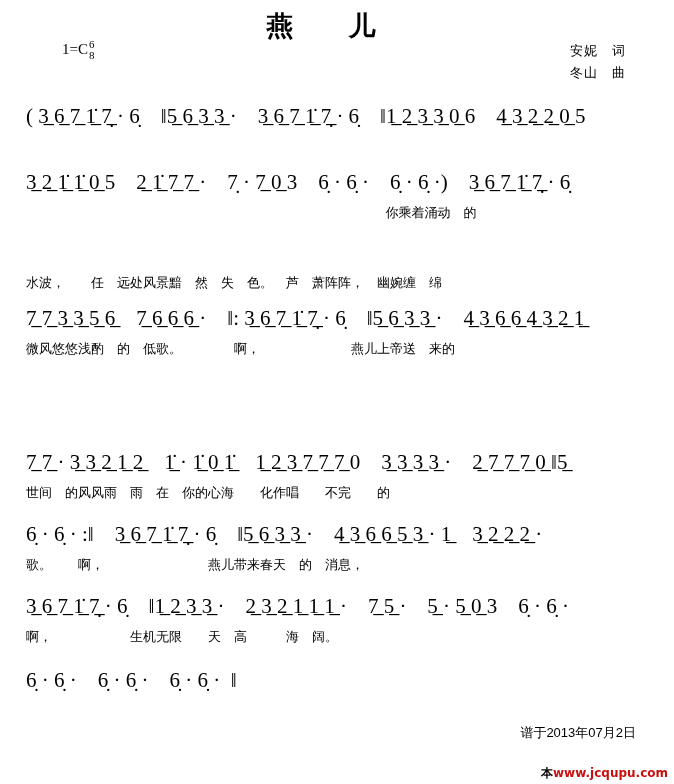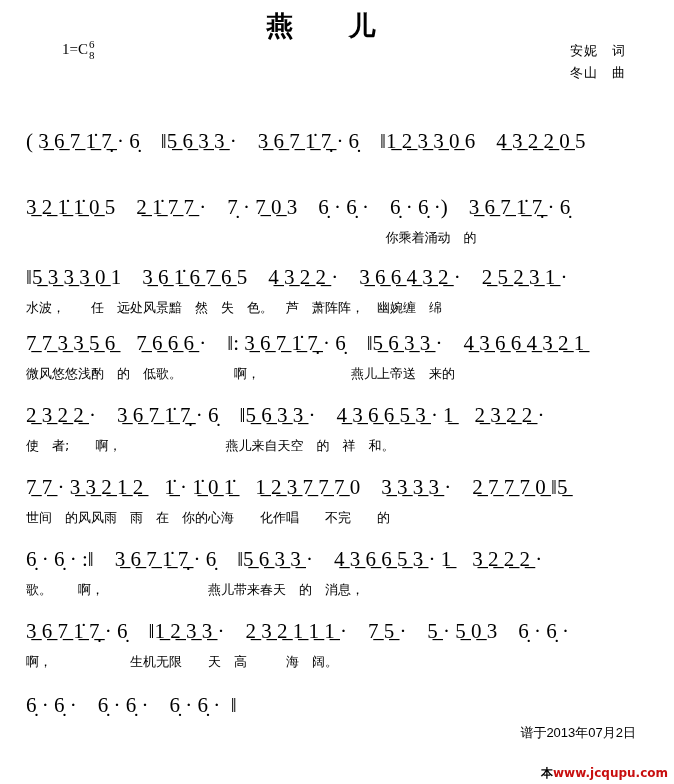--- a/index.html
+++ b/index.html
@@ -70,21 +70,20 @@
     font-size: 13px;
     font-weight: bold;
     letter-spacing: 0.5px;
   }
   
   .row {
     position: absolute;
     left: 26px;
     width: 624px;
     height: 62px;
-    margin-top: 25px;
   }
   .notes {
     position: absolute;
     top: 0;
     left: 0;
     width: 624px;
     height: 34px;
     font-family: "Liberation Serif", serif;
     font-size: 21px;
     white-space: pre;
@@ -137,33 +136,28 @@
     <div class="notes">( 3̲ 6̲ 7̲ 1̲̇ 7̣̲ · 6̣    ǁ5̲ 6̲ 3̲ 3̲ ·    3̲ 6̲ 7̲ 1̲̇ 7̣̲ · 6̣    ǁ1̲ 2̲ 3̲ 3̲ 0̲ 6    4̲ 3̲ 2̲ 2̲ 0̲ 5</div>
     <div class="lyr"></div>
   </div>
 
   <div class="row" style="top:170px">
     <div class="notes">3̲ 2̲ 1̲̇ 1̲̇ 0̲ 5    2̲ 1̲̇ 7̲ 7̲ ·    7̣ · 7̲ 0̲ 3    6̣ · 6̣ ·    6̣ · 6̣ ·)    3̲ 6̲ 7̲ 1̲̇ 7̣̲ · 6̣</div>
     <div class="lyr">                                                                                       你乘着涌动　的</div>
   </div>
 
   <div class="row" style="top:240px">
-    <div class="notes">ǁ5̲ 3̲ 3̲ 3̲ 0̲ 1    3̲ 6̲ 1̲̇ 6̲ 7̲ 6̲ 5    4̲ 3̲ 2̲ 2̲ ·    3̲ 6̲ 6̲ 4̲ 3̲ 2̲ ·    2̲ 5̲ 2̲ 3̲ 1̲ ·</div>
     <div class="lyr">水波，　　任　远处风景黯　然　失　色。　芦　萧阵阵，　幽婉缠　绵</div>
   </div>
 
   <div class="row" style="top:306px">
     <div class="notes">7̲ 7̲ 3̲ 3̲ 5̲ 6̲    7̲ 6̲ 6̲ 6̲ ·    ‖: 3̲ 6̲ 7̲ 1̲̇ 7̣̲ · 6̣    ǁ5̲ 6̲ 3̲ 3̲ ·    4̲ 3̲ 6̲ 6̲ 4̲ 3̲ 2̲ 1̲</div>
     <div class="lyr">微风悠悠浅酌　的　低歌。　　　　啊，　　　　　　　燕儿上帝送　来的</div>
   </div>
 
-  <div class="row" style="top:378px">
-    <div class="notes">2̲ 3̲ 2̲ 2̲ ·    3̲ 6̲ 7̲ 1̲̇ 7̣̲ · 6̣    ǁ5̲ 6̲ 3̲ 3̲ ·    4̲ 3̲ 6̲ 6̲ 5̲ 3̲ · 1̲    2̲ 3̲ 2̲ 2̲ ·</div>
-    <div class="lyr">使　者;　　啊，　　　　　　　　燕儿来自天空　的　祥　和。</div>
-  </div>
 
   <div class="row" style="top:450px">
     <div class="notes">7̲ 7̲ · 3̲ 3̲ 2̲ 1̲ 2̲    1̲̇ · 1̲̇ 0̲ 1̲̇    1̲ 2̲ 3̲ 7̲ 7̲ 7̲ 0    3̲ 3̲ 3̲ 3̲ ·    2̲ 7̲ 7̲ 7̲ 0̲ ǁ5̲</div>
     <div class="lyr">世间　的风风雨　雨　在　你的心海　　化作唱　　不完　　的</div>
   </div>
 
   <div class="row" style="top:522px">
     <div class="notes">6̣ · 6̣ · :‖    3̲ 6̲ 7̲ 1̲̇ 7̣̲ · 6̣    ǁ5̲ 6̲ 3̲ 3̲ ·    4̲ 3̲ 6̲ 6̲ 5̲ 3̲ · 1̲    3̲ 2̲ 2̲ 2̲ ·</div>
     <div class="lyr">歌。　　啊，　　　　　　　　燕儿带来春天　的　消息，</div>
   </div>

